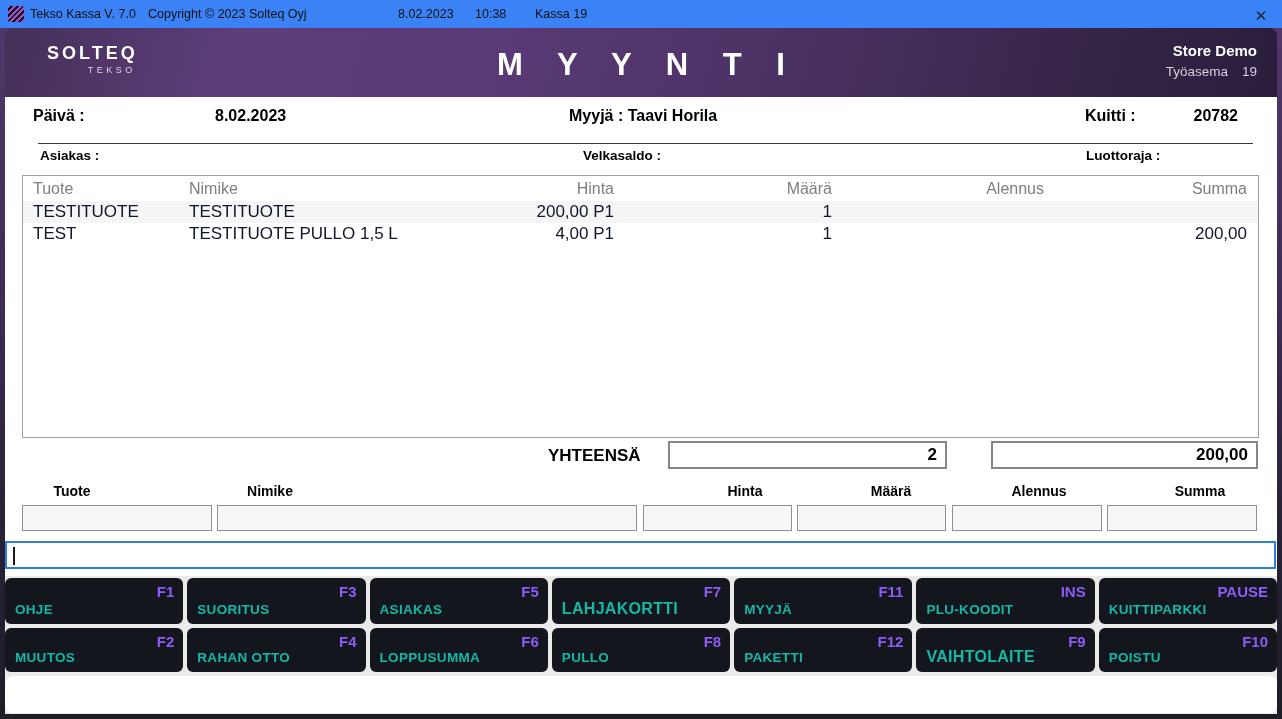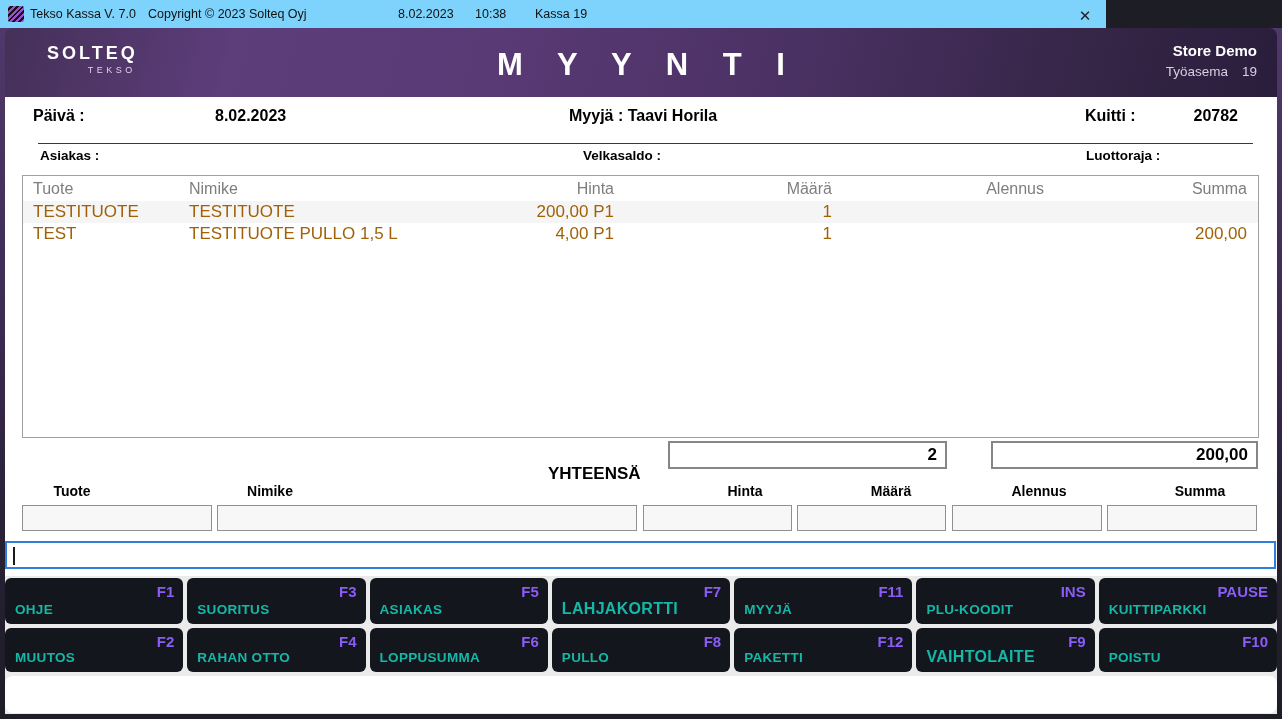--- a/index.html
+++ b/index.html
@@ -1,20 +1,20 @@
 <!DOCTYPE html>
 <html><head>
 <meta charset="utf-8">
 <style>
   html,body{margin:0;padding:0;}
   body{width:1282px;height:719px;overflow:hidden;font-family:"Liberation Sans",sans-serif;background:#1c1d25;}
   .window{position:absolute;left:0;top:0;width:1282px;height:719px;}
 
   
-  .titlebar{position:absolute;left:0;top:0;width:1106px;height:28px;background:#7dd3fc;font-size:12.5px;color:#111;}
+  .titlebar{position:absolute;left:0;top:0;width:1282px;height:28px;background:#3b82f6;font-size:12.5px;color:#111;}
   .titlebar span{position:absolute;top:7px;white-space:nowrap;}
   .app-icon{left:8px;top:6px;width:16px;height:16px;position:absolute;border-radius:2px;
     background:repeating-linear-gradient(135deg,#9a4fd0 0 2px,#141414 2px 4px);}
   .tb-title{left:30px;}
   .tb-copy{left:148px;}
   .tb-date{left:398px;}
   .tb-time{left:475px;}
   .tb-kassa{left:535px;}
   .tb-close{position:absolute;right:10px;top:4px;font-size:15px;color:#222;width:22px;height:20px;text-align:center;cursor:pointer;}
 
@@ -46,29 +46,29 @@
   .hline{left:33px;top:46px;width:1215px;height:1px;background:#3a3a3a;}
   .row2{top:51px;font-size:13.5px;font-weight:bold;}
   .asiakas{left:35px;}
   .velkasaldo{left:578px;}
   .luottoraja{left:1081px;}
 
   
   .table{position:absolute;left:17px;top:78px;width:1237px;height:263px;border:1px solid #a0a0a0;box-sizing:border-box;background:#fff;overflow:hidden;}
   .t-grid{display:grid;grid-template-columns:166px 280px 150px 218px 212px 1fr;align-items:center;}
   .t-head{height:25px;color:#7e7e7e;font-size:16px;}
-  .t-row{height:22px;font-size:17px;color:#a16207;}
+  .t-row{height:22px;font-size:17px;color:#0f172a;}
   .t-row.odd{background:#f5f5f6;}
   .t-grid span{display:block;white-space:nowrap;overflow:hidden;}
   .c1{padding-left:10px;}
   .c3,.c4,.c5,.c6{text-align:right;padding-right:5px;}
   .c6{padding-right:11px;}
 
   
-  .tot-label{left:543px;top:367px;font-size:17px;font-weight:bold;}
+  .tot-label{left:543px;top:349px;font-size:17px;font-weight:bold;}
   .tot-box{position:absolute;top:344px;height:28px;border:2px solid #868686;box-sizing:border-box;background:#fff;
     font-size:17px;font-weight:bold;text-align:right;line-height:24px;padding-right:8px;}
   .tot-qty{left:663px;width:279px;}
   .tot-sum{left:986px;width:267px;}
 
   
   .e-label{top:386px;font-size:14px;font-weight:bold;text-align:center;width:140px;}
   .e-input{position:absolute;top:408px;height:26px;box-sizing:border-box;background:#f7f7f7;border:1px solid #909090;font-size:15px;padding:0 4px;font-family:"Liberation Sans",sans-serif;}
   .cmd-input{position:absolute;left:0;top:444px;width:1271px;height:28px;box-sizing:border-box;background:#fff;border:2px solid #2d7fd9;}
   .caret{position:absolute;left:6px;top:4px;width:2px;height:18px;background:#1a1a1a;}

